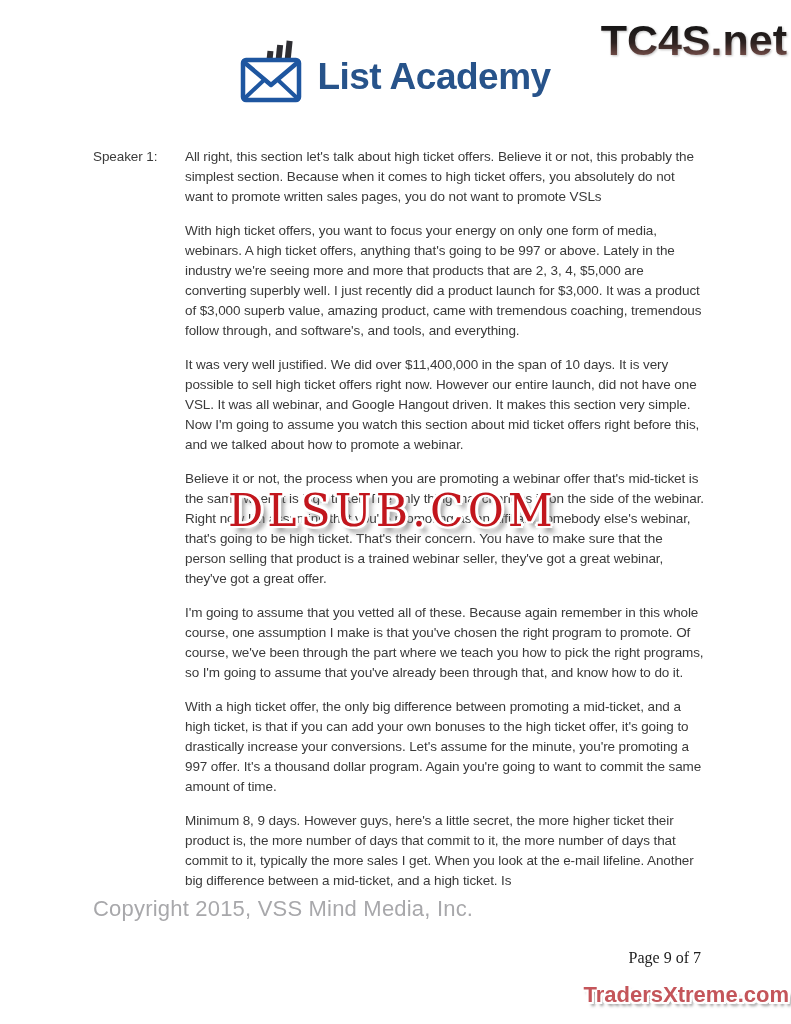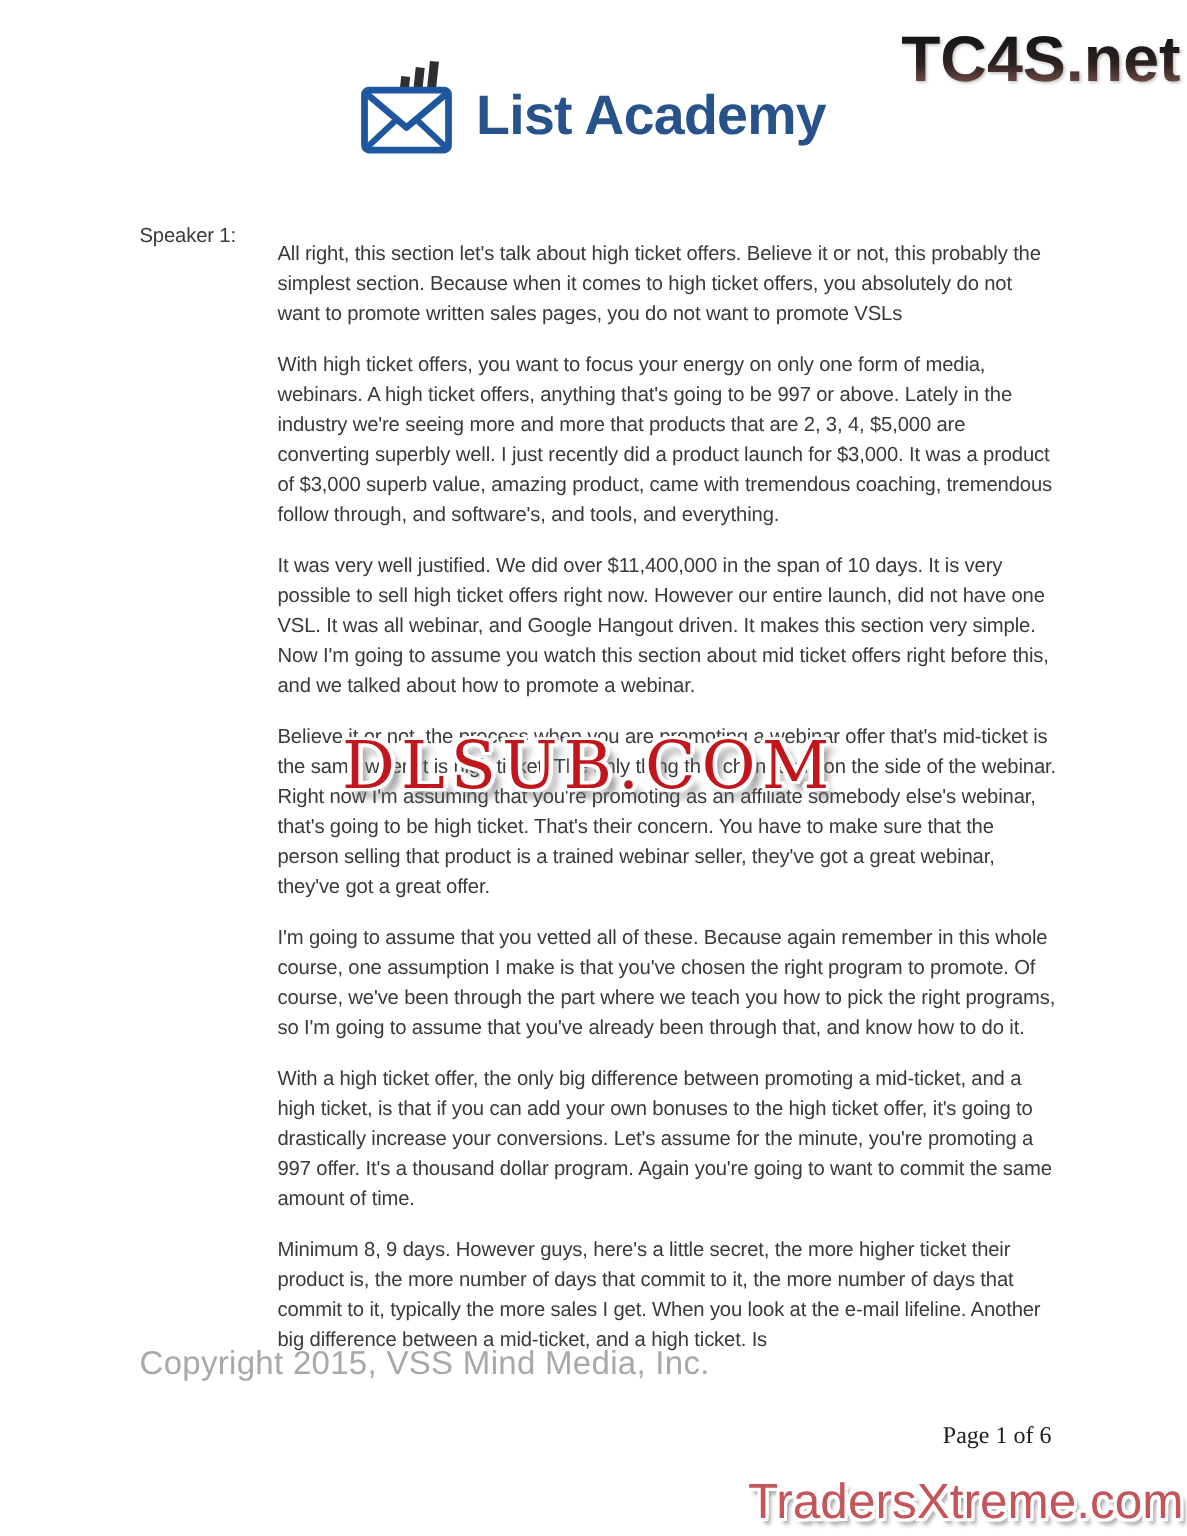--- a/index.html
+++ b/index.html
@@ -37,21 +37,21 @@
 
   
   .transcript {
     position:absolute; left:93px; top:147px; width:613px;
     display:grid; grid-template-columns:92px 1fr;
     font-size:13.5px; line-height:20px; letter-spacing:-0.1px;
     color:var(--body-text,#3A3A3A);
   }
   .speaker { grid-column:1; }
   .paras { grid-column:2; }
-  .paras p { margin:12px 0 14px 0; }
+  .paras p { margin:0 0 14px 0; }
 
   
   .dlsub {
     position:absolute; left:228px; top:489px;
     font-family:"DejaVu Serif", serif;
     font-weight:normal; font-size:44px; line-height:44px; letter-spacing:4px;
     color:var(--watermark-red,#C2161D);
     text-shadow:
       -2px -2px 0 #fff, 0 -2px 0 #fff, 2px -2px 0 #fff,
       -2px 0 0 #fff, 2px 0 0 #fff,
@@ -68,21 +68,21 @@
   }
   .footer-page {
     position:absolute; right:90px; top:949px;
     font-family:"Liberation Serif", serif;
     font-size:16px; color:#1c1c1c;
   }
 
   
   .traders {
     position:absolute; right:2px; top:982px;
-    font-weight:normal; font-size:33px; letter-spacing:0px;
+    font-weight:bold; font-size:22px; letter-spacing:0px;
     color:var(--traders-red,#C4555A);
     text-shadow:
       -2px -2px 0 #fff, 0 -2px 0 #fff, 2px -2px 0 #fff,
       -2px 0 0 #fff, 2px 0 0 #fff,
       -2px 2px 0 #fff, 0 2px 0 #fff, 2px 2px 0 #fff,
       3px 4px 3px rgba(130,130,130,.9);
   }
 </style>
 </head>
 <body>
@@ -117,17 +117,17 @@
       <p>I'm going to assume that you vetted all of these. Because again remember in this whole course, one assumption I make is that you've chosen the right program to promote. Of course, we've been through the part where we teach you how to pick the right programs, so I'm going to assume that you've already been through that, and know how to do it.</p>
       <p>With a high ticket offer, the only big difference between promoting a mid-ticket, and a high ticket, is that if you can add your own bonuses to the high ticket offer, it's going to drastically increase your conversions. Let's assume for the minute, you're promoting a 997 offer. It's a thousand dollar program. Again you're going to want to commit the same amount of time.</p>
       <p>Minimum 8, 9 days. However guys, here's a little secret, the more higher ticket their product is, the more number of days that commit to it, the more number of days that commit to it, typically the more sales I get. When you look at the e-mail lifeline. Another big difference between a mid-ticket, and a high ticket. Is</p>
     </div>
   </div>
 
   <div class="dlsub">DLSUB.COM</div>
 
   <div class="footer-copyright">Copyright 2015, VSS Mind Media, Inc.</div>
 
-  <div class="footer-page">Page 1 of 6</div>
+  <div class="footer-page">Page 9 of 7</div>
 
   <div class="traders">TradersXtreme.com</div>
 
 </div>
 
 </body></html>

